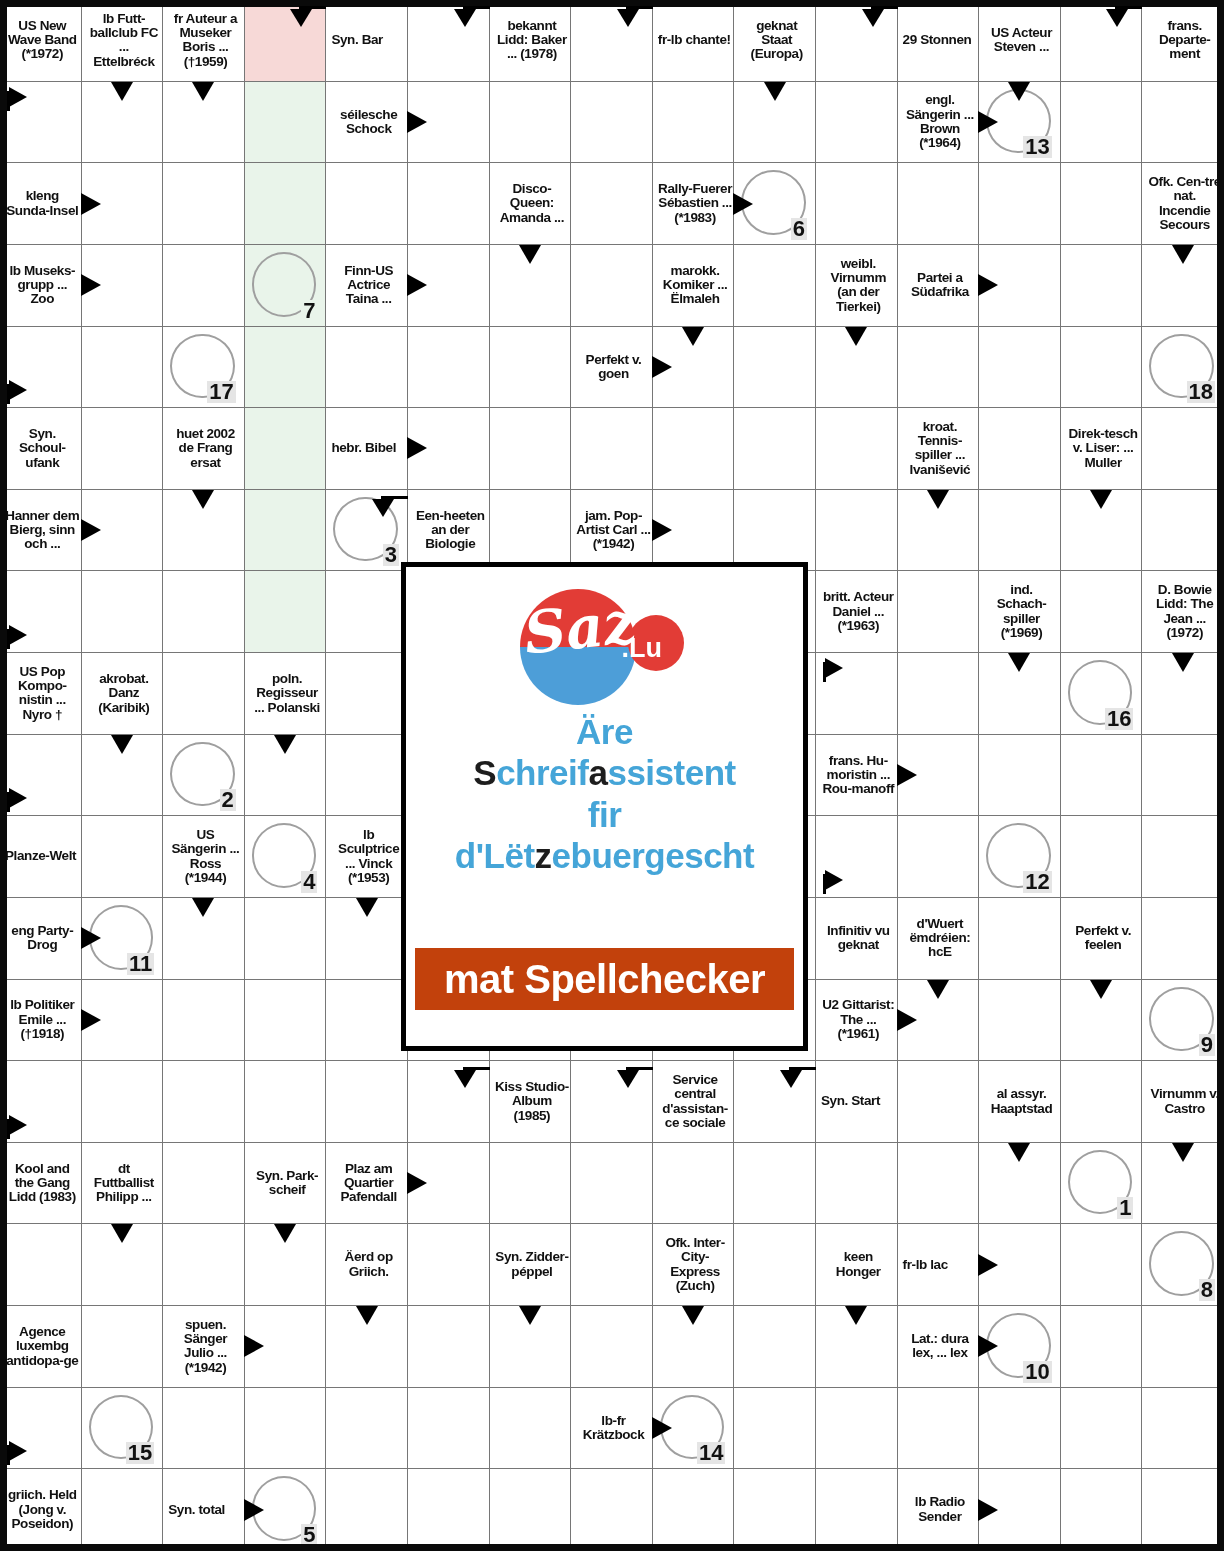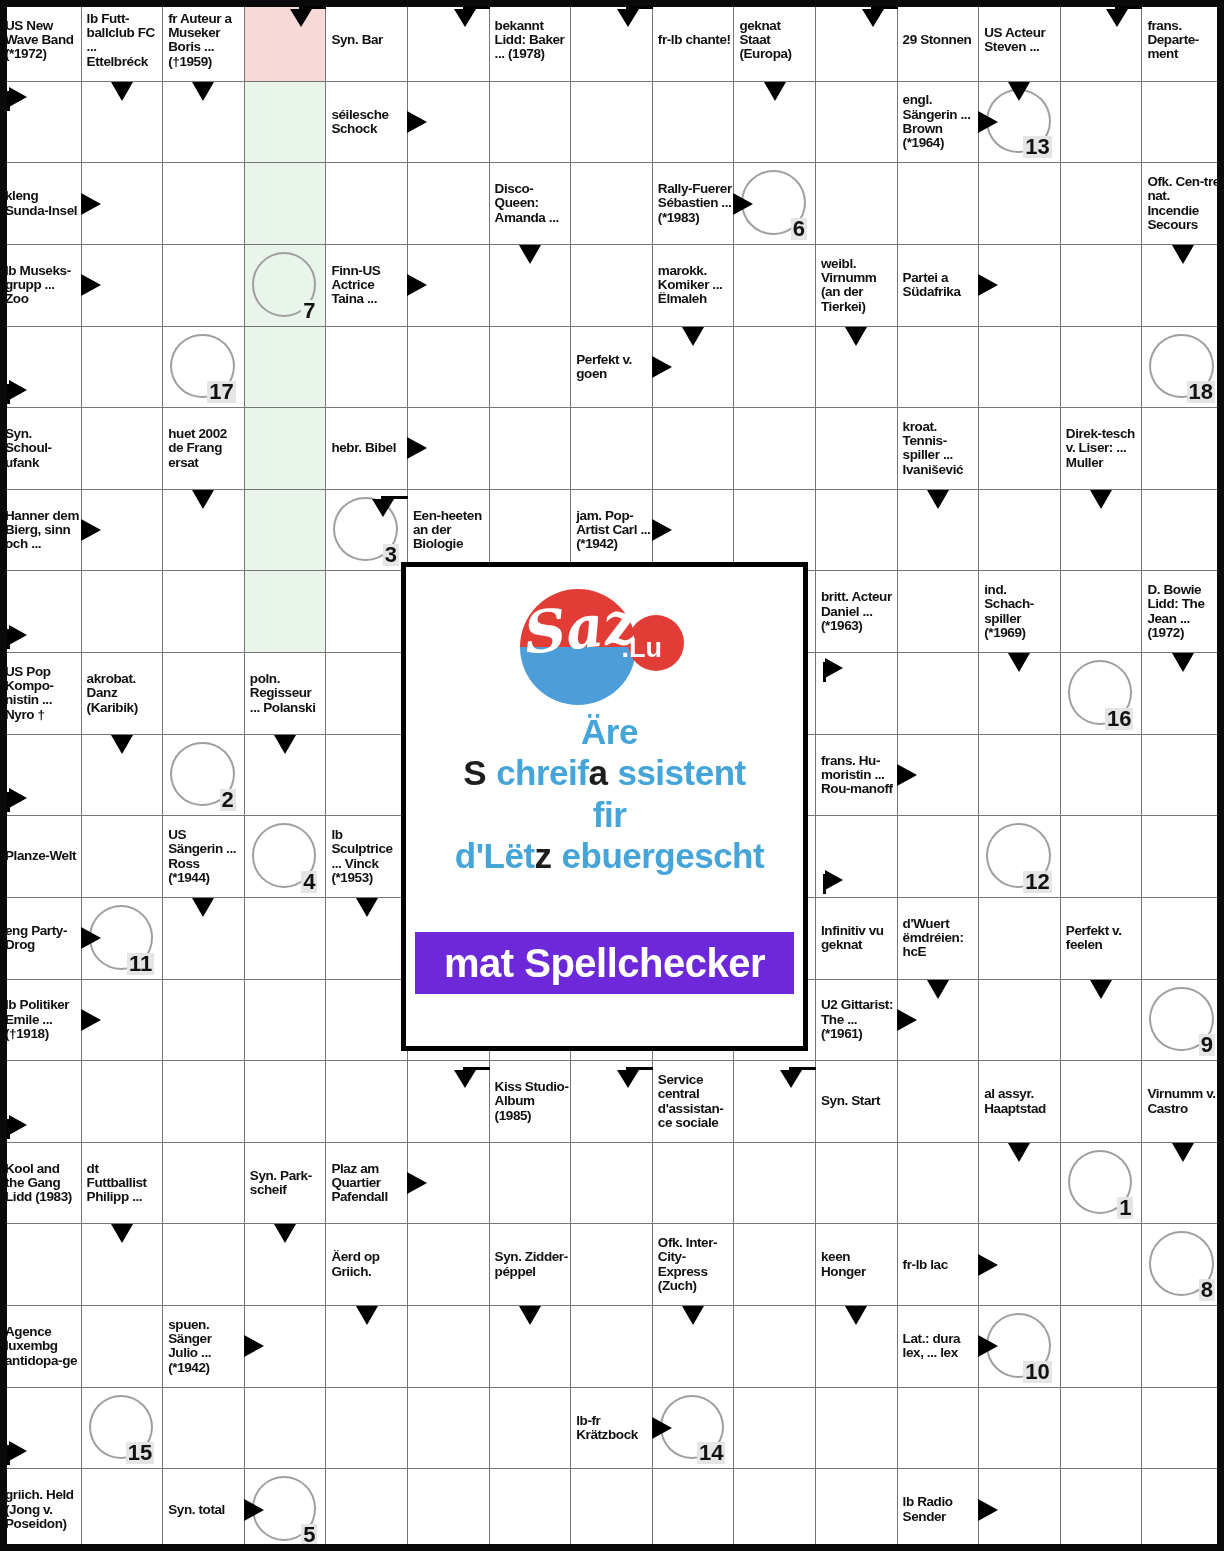--- a/index.html
+++ b/index.html
@@ -1,20 +1,20 @@
 <!DOCTYPE html>
 <html><head>
 <meta charset="utf-8">
 <style>
   html,body{margin:0;padding:0;background:#fff;}
   #stage{position:relative;width:1224px;height:1551px;background:#fff;
          font-family:"Liberation Sans","DejaVu Sans",sans-serif;}
   #frame{position:absolute;inset:0;border:7px solid #0a0a0a;box-sizing:border-box;}
   #grid{position:absolute;inset:0;display:grid;
-        grid-template-columns:repeat(15,1fr);grid-template-rows:repeat(19,1fr);}
+        grid-template-columns:repeat(15,1fr);grid-template-rows:repeat(19,1fr);text-align:center;}
   .cell{position:relative;background:#fff;border-right:1px solid #767676;
         border-bottom:1px solid #767676;display:flex;align-items:center;box-sizing:border-box;}
   .bg-pink{background:#f7d9d7;}
   .bg-green{background:#e9f4ea;}
   .clue{display:block;padding:2px 1px 2px 5px;font-weight:bold;font-size:13.5px;
         line-height:1.06;letter-spacing:-0.4px;color:#111;}
   
   .ring{position:absolute;left:7px;top:7px;right:9px;bottom:9px;border:2px solid #9f9f9f;
         border-radius:50%;}
   .cnum{position:absolute;right:8px;bottom:4px;font-weight:bold;font-size:22px;color:#111;
@@ -45,22 +45,22 @@
   #logo{position:relative;width:190px;height:130px;margin:14px auto 0;}
   #logo .big{position:absolute;left:10px;top:8px;width:116px;height:116px;border-radius:50%;
              background:linear-gradient(#e23c36 0 50%,#4d9ed8 50% 100%);}
   #logo .small{position:absolute;left:118px;top:34px;width:56px;height:56px;border-radius:50%;
                background:#e23c36;}
   #logo .saz{position:absolute;left:14px;top:18px;width:110px;color:#fff;
              font-family:"DejaVu Serif","Liberation Serif",serif;font-style:italic;
              font-weight:bold;font-size:58px;line-height:1;transform:rotate(-6deg);}
   #logo .lu{position:absolute;left:112px;top:52px;color:#fff;font-weight:bold;font-size:27px;}
   .ad-line{font-weight:bold;font-size:35px;line-height:1.18;letter-spacing:-0.5px;}
-  .bl{color:#45a5d8;padding-left:10px;} .dk{color:#1d1d1d;}
-  #banner{position:absolute;left:9px;right:9px;bottom:52px;background:#6d28d9;color:#fff;
+  .bl{color:#45a5d8;} .dk{color:#1d1d1d;}
+  #banner{position:absolute;left:9px;right:9px;bottom:36px;background:#c2410c;color:#fff;
           font-weight:bold;font-size:40px;line-height:1.55;letter-spacing:-0.5px;}
 </style>
 </head>
 <body>
 
 <div id="stage">
   <div id="grid">
       <div class="cell">
         <span class="clue">US New Wave Band (*1972)</span>
       </div>

